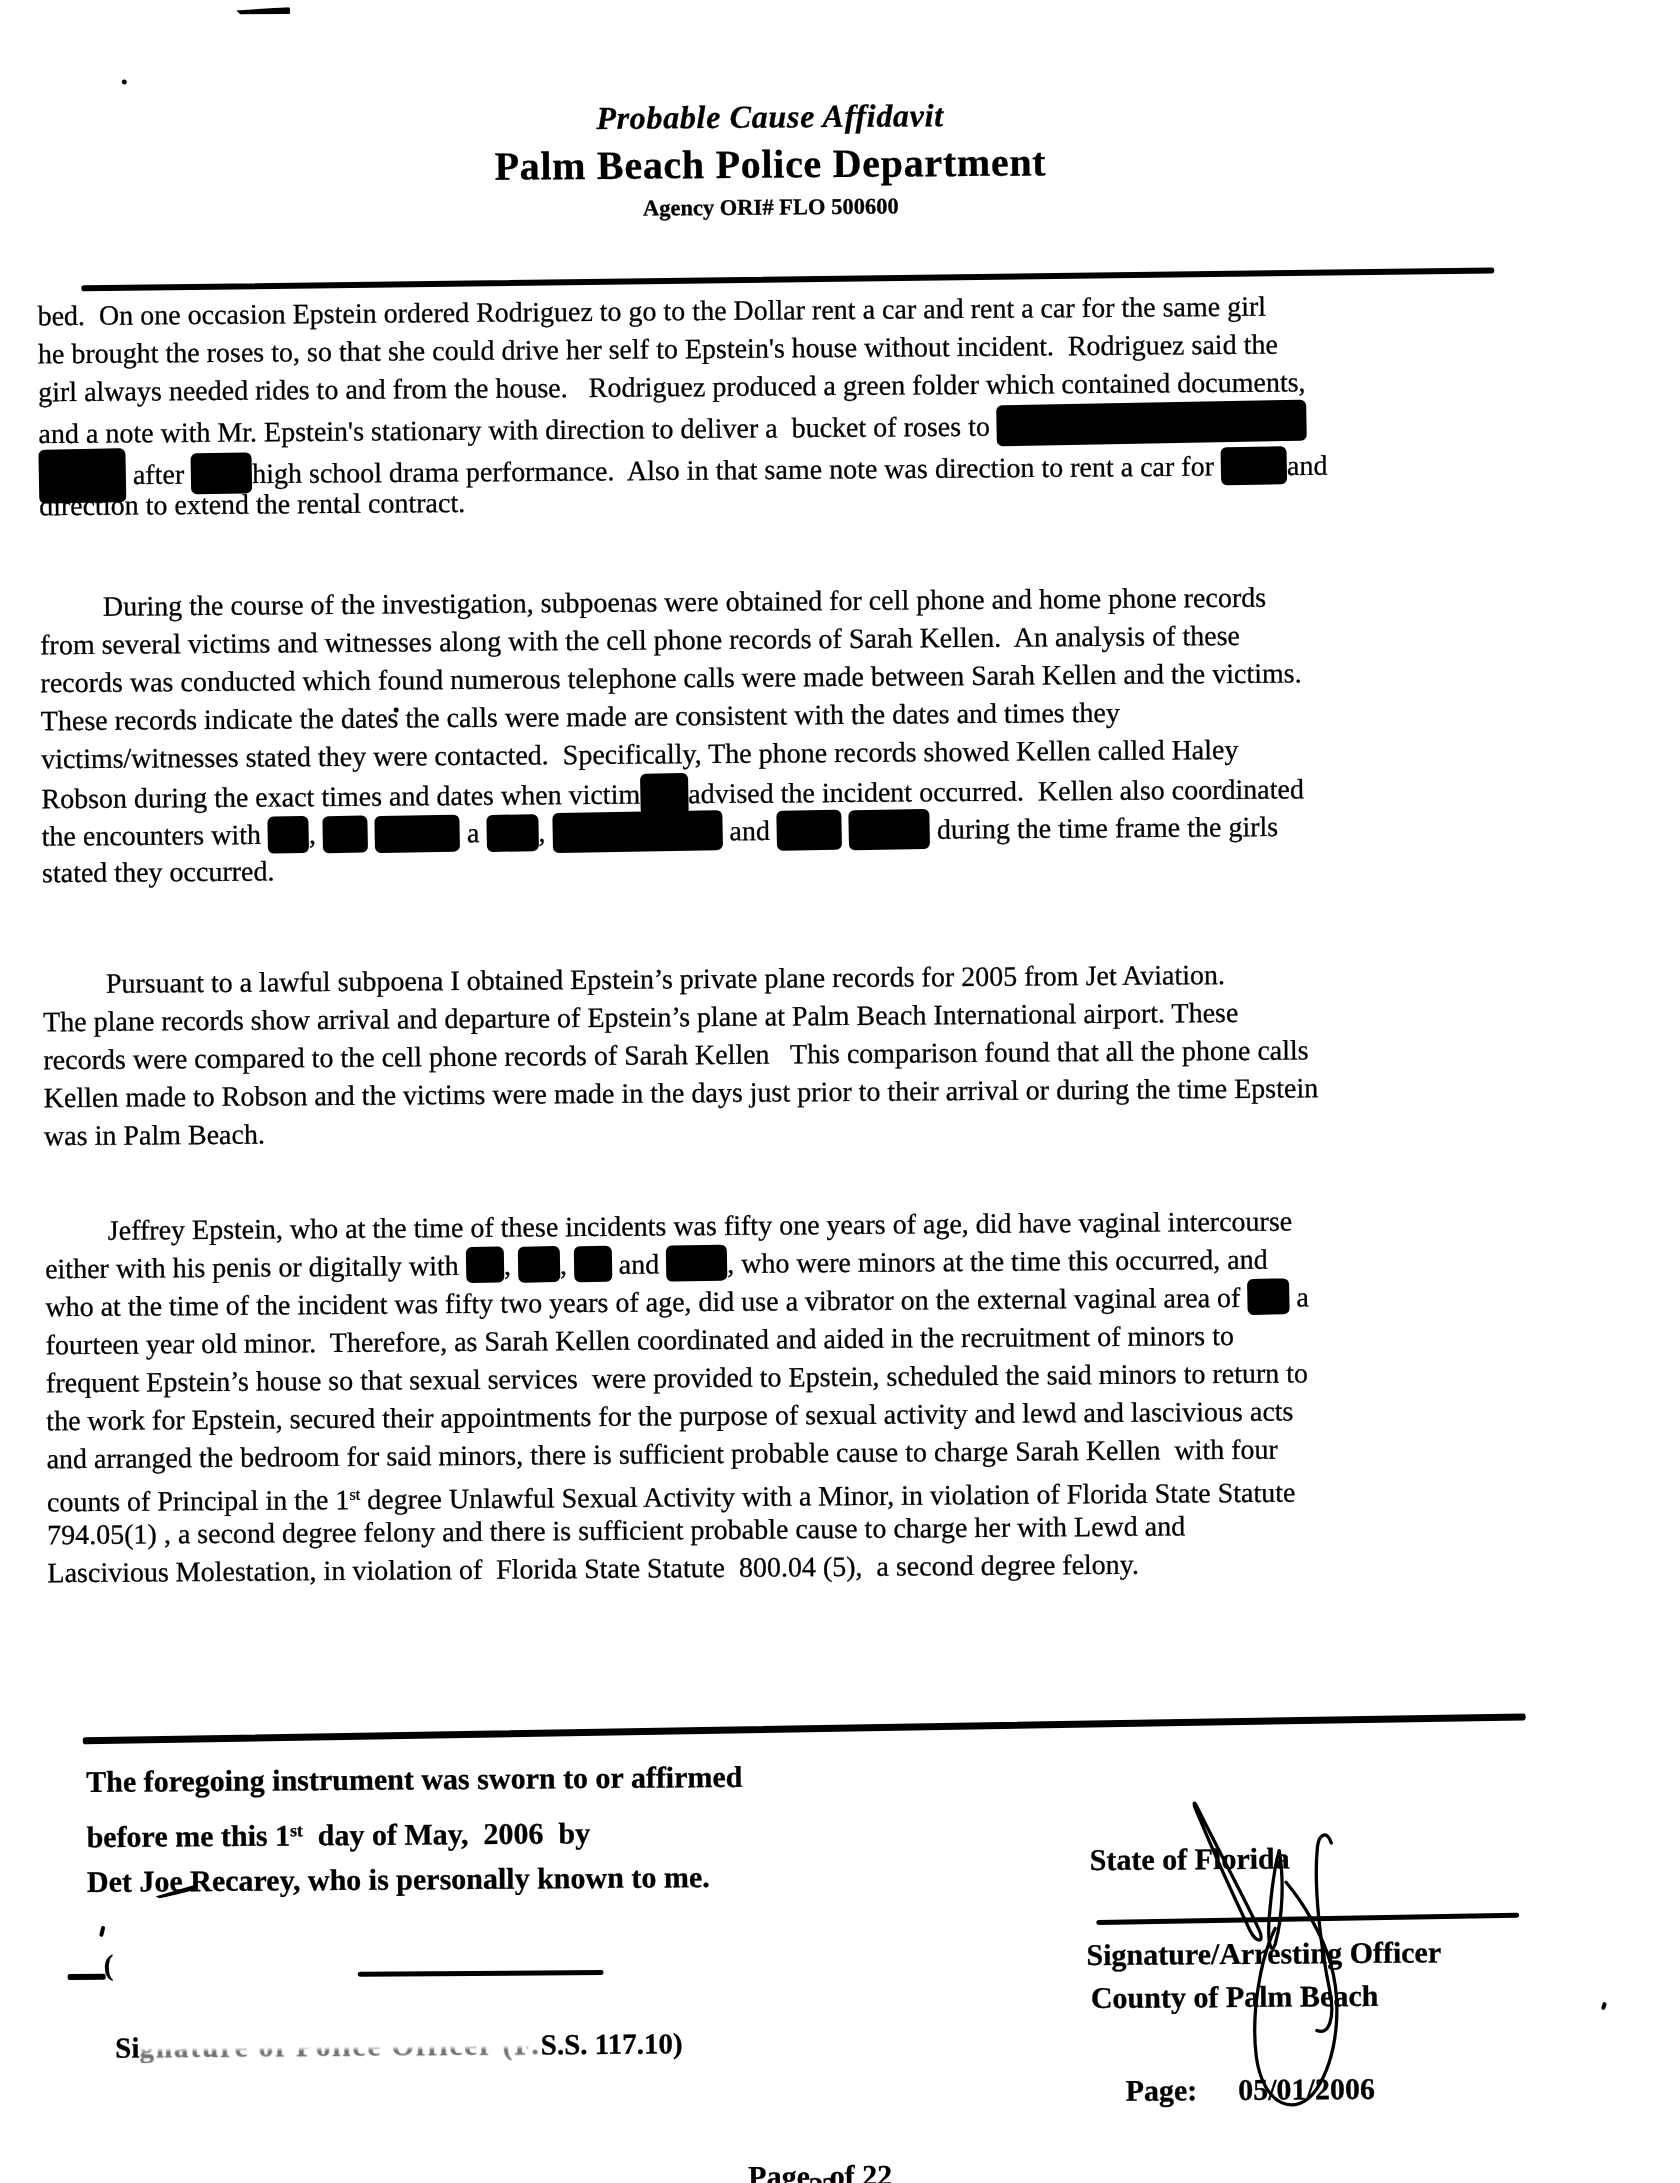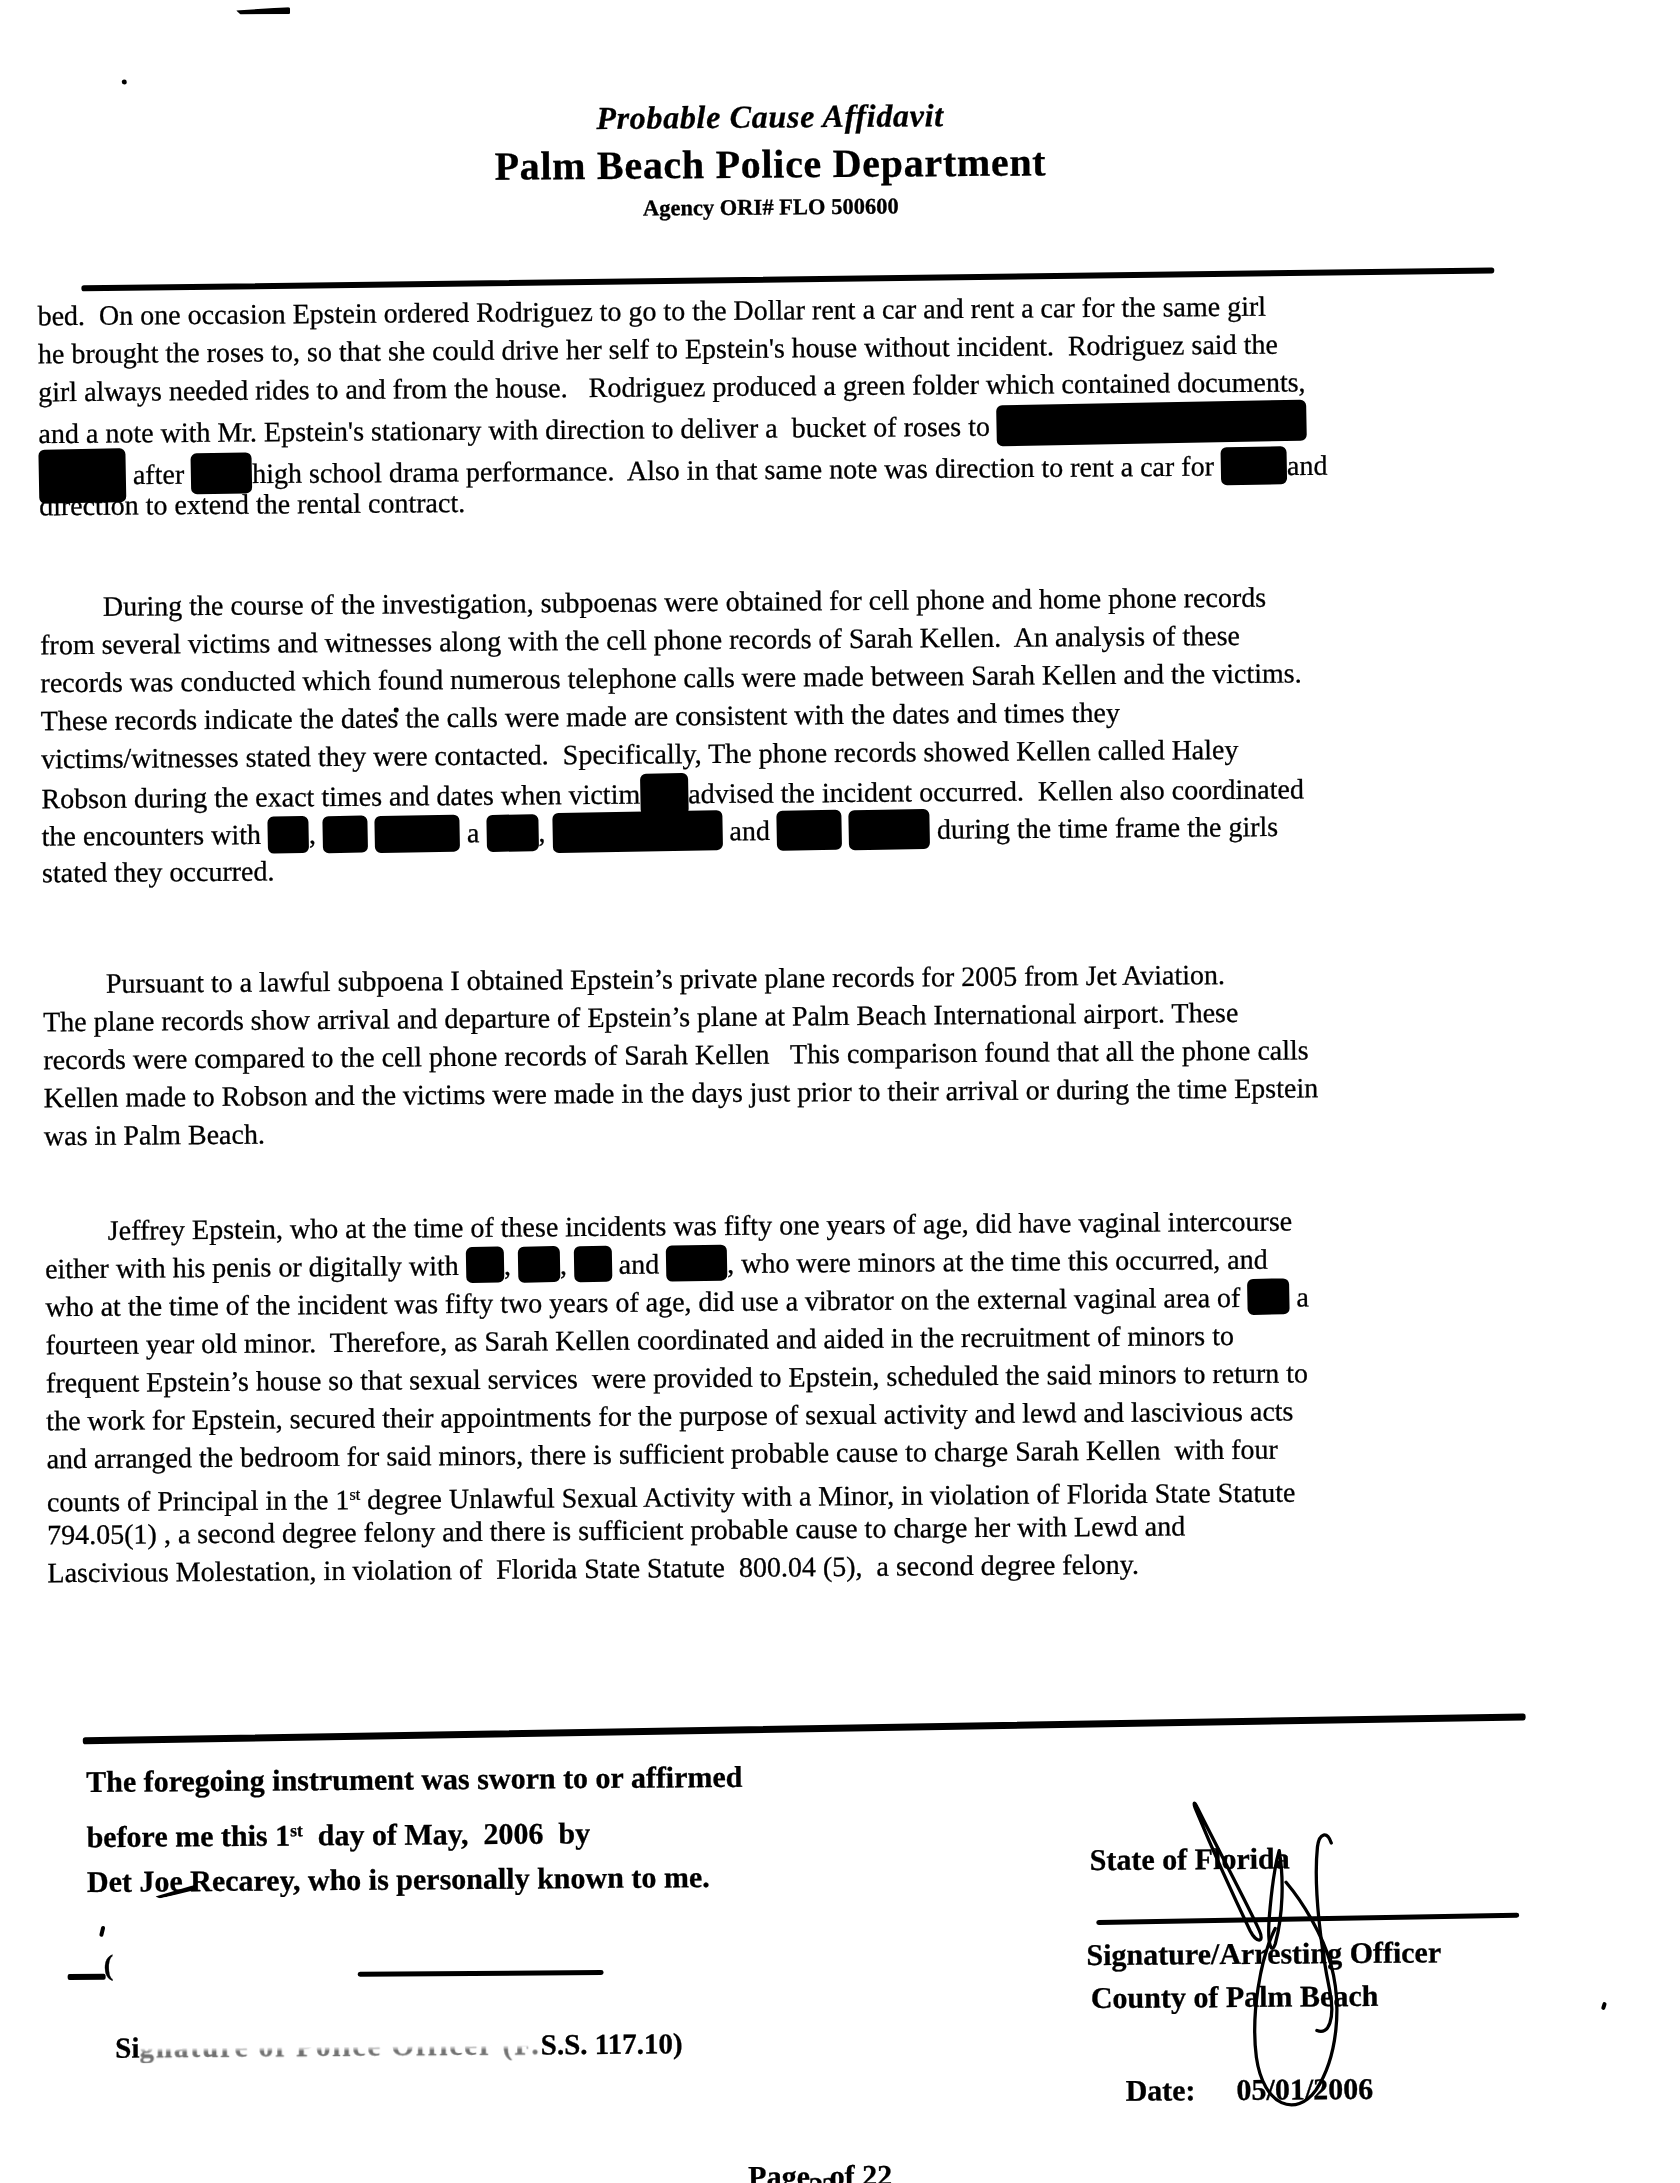--- a/index.html
+++ b/index.html
@@ -126,21 +126,21 @@
     </div>
 
   <div class="stateblock">
     <div>State of Florida</div>
     <div>County of Palm Beach</div>
   </div>
 
   <div class="rule sigline"></div>
   <div class="siglabel">Signature/Arresting Officer</div>
   <div class="daterow">
-    <span>Date:</span><span class="datevalue">05/01/2006</span>
+    <span>Page:</span><span class="datevalue">05/01/2006</span>
   </div>
 
   <svg class="scrawl" width="231" height="370" viewBox="0 0 350 560">
     <g fill="none" stroke="#000" stroke-width="5" stroke-linecap="round">
       <path d="M 52 62 C 85 130, 125 205, 144 248 C 152 266, 140 268, 130 248 C 105 195, 72 120, 50 66 C 44 52, 47 50, 52 62"></path>
       <path d="M 175 127 C 182 170, 180 225, 168 268 C 162 285, 156 270, 159 230 C 163 185, 168 150, 175 127"></path>
       <path d="M 185 175 C 210 205, 240 255, 252 300 C 268 360, 262 440, 228 490 C 198 532, 148 515, 138 440 C 130 375, 145 290, 168 245"></path>
       <path d="M 254 116 C 248 98, 236 100, 233 122 C 226 185, 238 280, 250 340 C 258 382, 248 408, 230 400"></path>
     </g>
   </svg>

